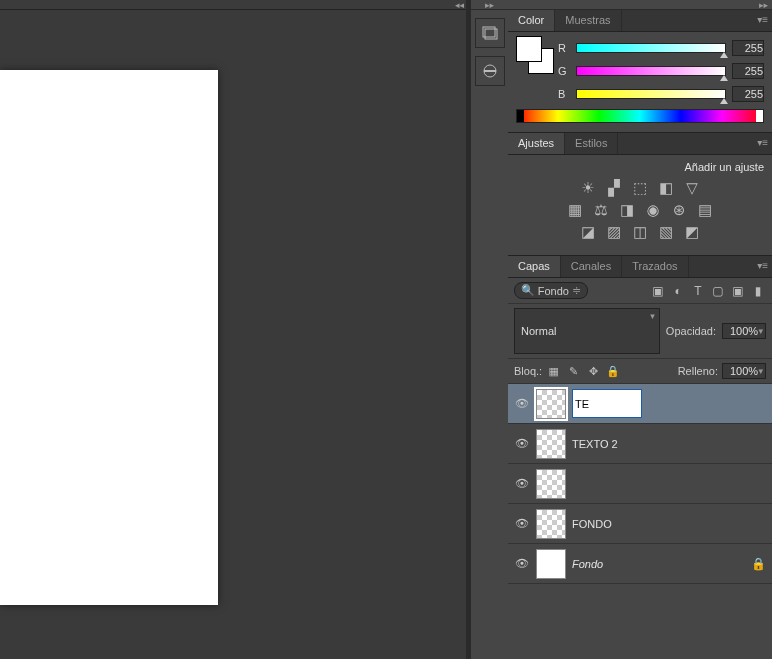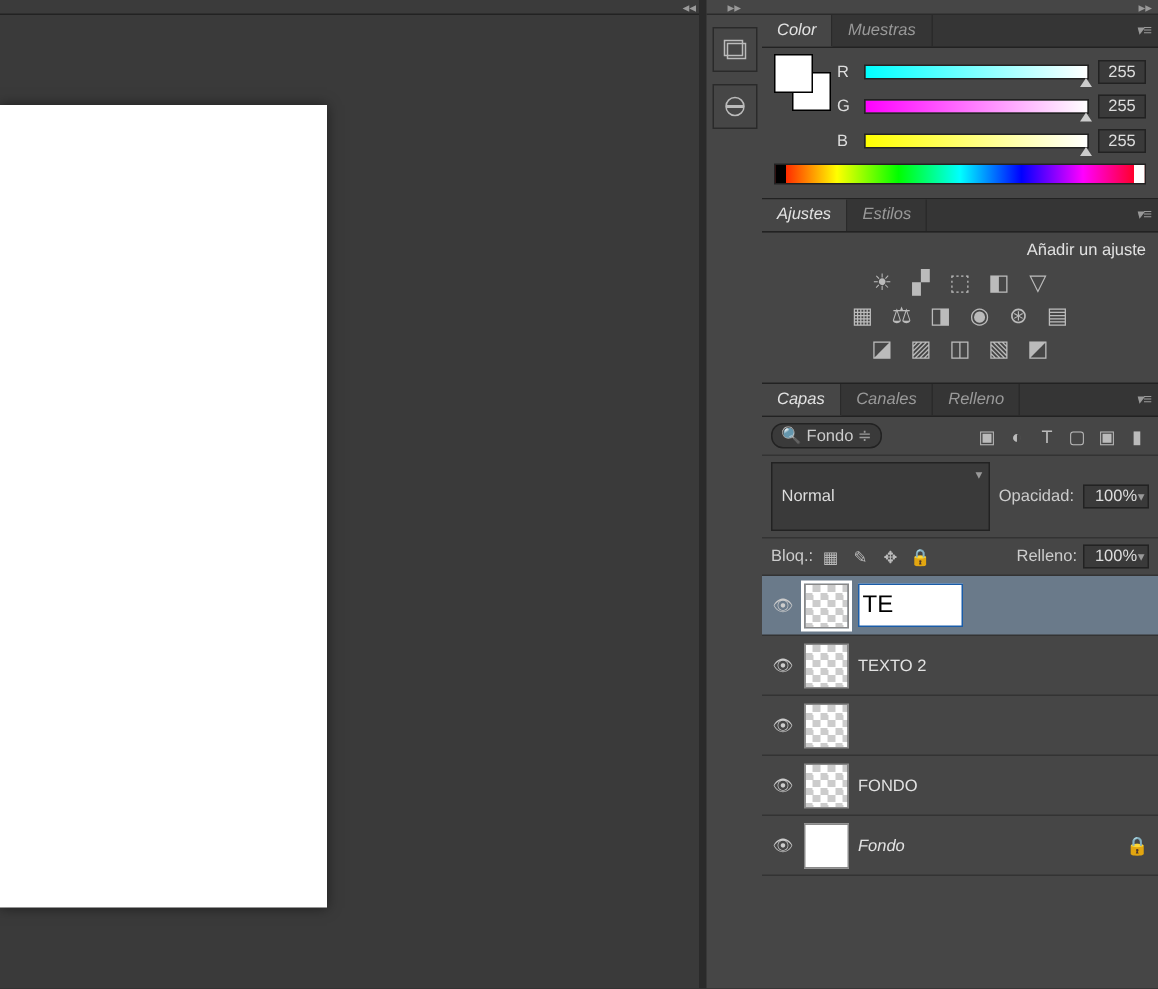--- a/index.html
+++ b/index.html
@@ -14,39 +14,39 @@
 
 .vtool { position: absolute; left: 470px; top: 0; width: 38px; height: 659px; background: #464646; border-left: 1px solid #2a2a2a; }
 .vtool-collapse { height: 10px; border-bottom: 1px solid #2a2a2a; color: #999; text-align: center; font-size: 9px; line-height: 10px; }
 .vtool-btn { width: 30px; height: 30px; margin: 8px 4px; background: #464646; border: 1px solid #2a2a2a; display: flex; align-items: center; justify-content: center; color: #ccc; font-size: 14px; }
 
 
 .panels { position: absolute; left: 508px; top: 0; width: 264px; height: 659px; background: #464646; }
 .panel-top-collapse { height: 10px; border-bottom: 1px solid #2a2a2a; color: #999; text-align: right; padding-right: 4px; font-size: 9px; }
 
 
-.tabs { display: flex; height: 22px; background: #353535; border-bottom: 1px solid #222; position: relative; font-style: italic; }
+.tabs { display: flex; height: 22px; background: #353535; border-bottom: 1px solid #222; position: relative; }
 .tab { padding: 4px 10px; color: #999; cursor: default; border-right: 1px solid #2a2a2a; }
 .tab.active { background: #464646; color: #e2e2e2; }
 .panel-menu { position: absolute; right: 4px; top: 4px; color: #999; font-size: 10px; }
 
 
 .color-panel { padding: 8px; background: #464646; }
 .swatch-stack { position: absolute; left: 8px; top: 36px; width: 38px; height: 38px; }
 .swatch-fg { position: absolute; width: 26px; height: 26px; background: #fff; border: 1px solid #000; top: 0; left: 0; z-index: 2; }
 .swatch-bg { position: absolute; width: 26px; height: 26px; background: #fff; border: 1px solid #000; top: 12px; left: 12px; }
 .sliders { margin-left: 42px; }
 .slider-row { display: flex; align-items: center; margin-bottom: 7px; }
 .slider-label { width: 12px; color: #ddd; }
 .slider-track { flex: 1; height: 10px; margin: 0 6px; position: relative; border: 1px solid #222; }
 .slider-r { background: linear-gradient(to right, #00ffff, #ffffff); }
 .slider-g { background: linear-gradient(to right, #ff00ff, #ffffff); }
 .slider-b { background: linear-gradient(to right, #ffff00, #ffffff); }
 .slider-thumb { position: absolute; right: -3px; top: 8px; width: 0; height: 0; border-left: 4px solid transparent; border-right: 4px solid transparent; border-bottom: 6px solid #ccc; }
-.slider-val { width: 32px; height: 16px; background: #3a3a3a; border: 1px solid #222; text-align: center; color: #ddd; line-height: 14px; }
+.slider-val { width: 32px; height: 16px; background: #3a3a3a; border: 1px solid #222; text-align: right; color: #ddd; line-height: 14px; }
 .spectrum { height: 14px; margin: 4px 0 0 0; background: linear-gradient(to right, #ff0000, #ffff00, #00ff00, #00ffff, #0000ff, #ff00ff, #ff0000); position: relative; border: 1px solid #222; }
 .spectrum::before { content: ''; position: absolute; left: 0; top: 0; width: 7px; height: 100%; background: #000; }
 .spectrum::after { content: ''; position: absolute; right: 0; top: 0; width: 7px; height: 100%; background: #fff; }
 
 
 .adjust-panel { background: #464646; padding: 6px 8px 10px; }
 .adjust-title { color: #e2e2e2; margin-bottom: 6px; text-align: right; }
 .adjust-row { display: flex; gap: 6px; justify-content: center; margin: 4px 0; }
 .adj-icon { width: 20px; height: 18px; display: flex; align-items: center; justify-content: center; color: #bbb; font-size: 15px; }
 
@@ -71,21 +71,21 @@
 
 
 .layers-list { background: #464646; }
 .layer-item { display: flex; align-items: center; height: 40px; border-bottom: 1px solid #333; padding: 0 6px; gap: 6px; }
 .layer-item.selected { background: #6a7a8a; }
 .eye { width: 16px; text-align: center; color: #ccc; }
 .thumb { width: 30px; height: 30px; background: repeating-conic-gradient(#ccc 0% 25%, #fff 0% 50%) 0 0/10px 10px; border: 1px solid #888; }
 .thumb.white { background: #fff; }
 .layer-name { color: #e2e2e2; flex: 1; }
 .layer-name.italic { font-style: italic; }
-.layer-name-input { width: 70px; height: 29px; background: #fff; border: 1px solid #1a5ca8; color: #000; padding: 0 2px; font-size: 16px; }
+.layer-name-input { width: 70px; height: 29px; background: #fff; border: 1px solid #1a5ca8; color: #000; padding: 0 2px; font-size: 11px; }
 .lock-ind { color: #ccc; font-size: 12px; }
 
 .panel-sep { height: 1px; background: #222; }
 </style>
 </head>
 <body>
 
 <div class="canvas-area">
   <div class="top-bar">
     <span class="top-collapse">◂◂</span>
@@ -179,21 +179,21 @@
       <div class="adj-icon">▧</div>
       <div class="adj-icon">◩</div>
     </div>
   </div>
 
   <div class="panel-sep"></div>
 
   <div class="tabs">
     <div class="tab active">Capas</div>
     <div class="tab">Canales</div>
-    <div class="tab">Relleno</div>
+    <div class="tab">Trazados</div>
     <div class="panel-menu">▾≡</div>
   </div>
 
   <div class="layers-panel">
     <div class="layer-toolbar">
       <div class="filter-kind">
         <span>🔍</span>
         <span>Fondo</span>
         <span style="color:#999;">≑</span>
       </div>

